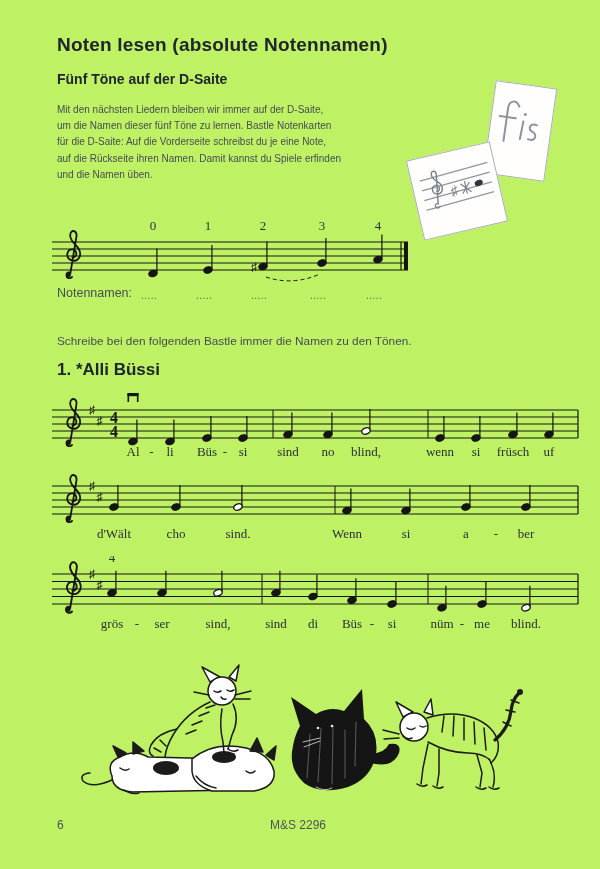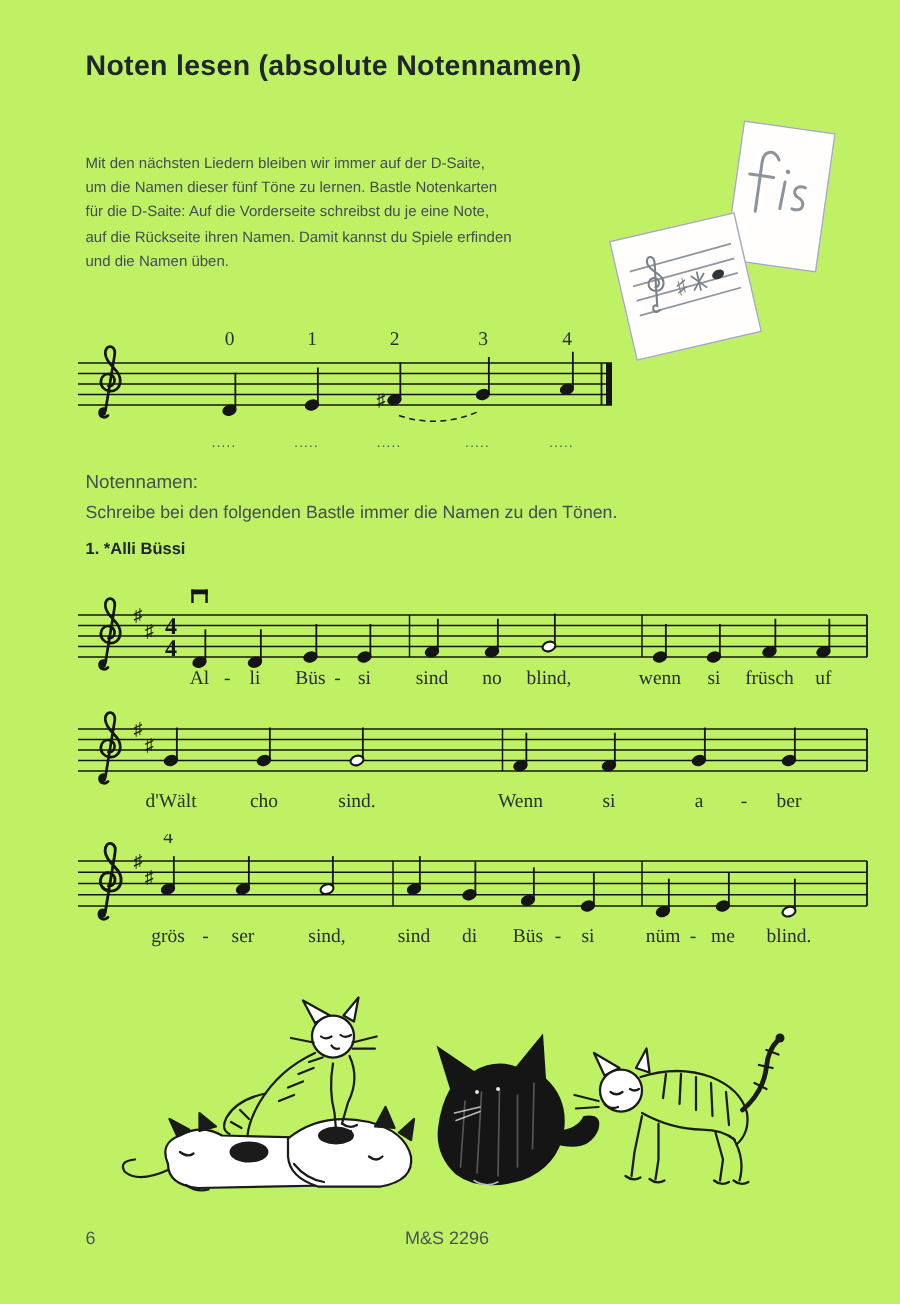--- a/index.html
+++ b/index.html
@@ -3,37 +3,38 @@
 <meta charset="utf-8">
 <style>
   html,body{margin:0;padding:0;background:#e8e8e8;}
   .page{position:relative;width:600px;height:869px;background:#bef264;overflow:hidden;
         font-family:"Liberation Sans",sans-serif;color:#23272e;}
   .abs{position:absolute;}
   .title{left:57px;top:34px;font-size:19px;font-weight:bold;color:#20262e;letter-spacing:.2px;}
   .subtitle{left:57px;top:71px;font-size:14px;font-weight:bold;color:#20262e;}
   .intro{left:57px;top:102px;width:360px;font-size:10px;line-height:16.2px;color:#464b54;white-space:pre-line;}
   .instruction{left:57px;top:334px;width:460px;font-size:11.8px;color:#464b54;}
-  .song-heading{left:57px;top:360px;font-size:11px;font-weight:bold;color:#20262e;}
-  .notennamen{left:57px;top:286px;font-size:12.5px;color:#474c55;margin-top:28px;}
+  .song-heading{left:57px;top:360px;font-size:17px;font-weight:bold;color:#20262e;}
+  .notennamen{left:57px;top:286px;font-size:12.5px;color:#474c55;}
   .blankrow span{position:absolute;top:290px;font-size:10px;letter-spacing:.5px;color:#5a5f66;}
   .footer-num{left:57px;top:818px;font-size:12px;color:#4d525a;}
   .footer-code{left:0;top:818px;width:596px;text-align:center;font-size:12px;color:#4d525a;}
   .card{position:absolute;background:#fffefd;border:1.5px solid #a7adb5;}
   .card-fis{left:489px;top:84px;width:60px;height:92px;transform:rotate(8deg);}
   .card-staff{left:414px;top:150px;width:84px;height:80px;transform:rotate(-13deg);}
   svg{display:block;}
   .music{position:absolute;left:0;}
 </style>
 </head>
 <body>
 
 <div class="page">
 
   <div class="abs title">Noten lesen (absolute Notennamen)</div>
+  <div class="abs subtitle">Fünf Töne auf der D-Saite</div>
   <div class="abs intro">Mit den nächsten Liedern bleiben wir immer auf der D-Saite,
 um die Namen dieser fünf Töne zu lernen. Bastle Notenkarten
 für die D-Saite: Auf die Vorderseite schreibst du je eine Note,
 auf die Rückseite ihren Namen. Damit kannst du Spiele erfinden
 und die Namen üben.</div>
 
   <div class="card card-fis">
     <svg width="60" height="92" viewBox="0 0 60 92">
       <g stroke="#8d939d" stroke-width="2" fill="none" stroke-linecap="round">
         <path d="M26,22 C22,15 15,17 15,25 L15,58"></path>

